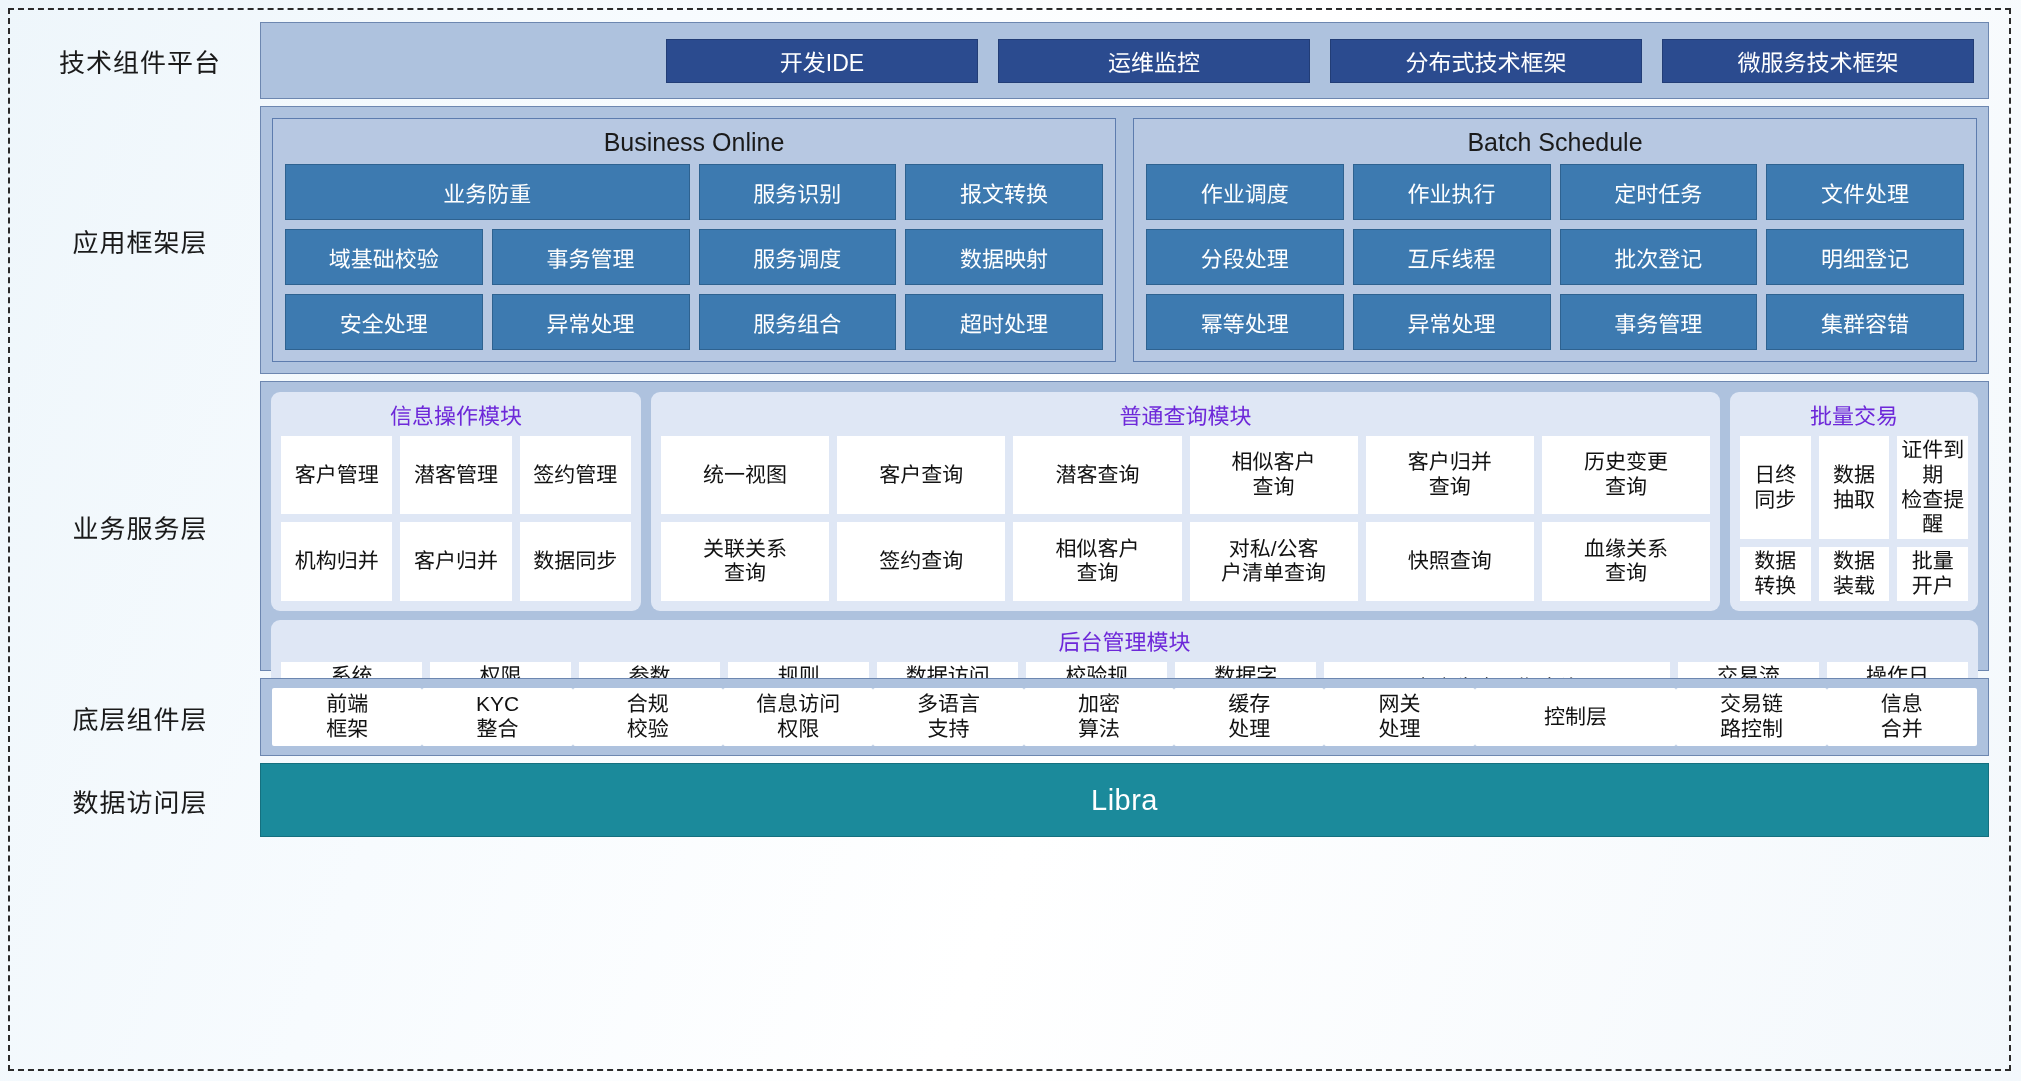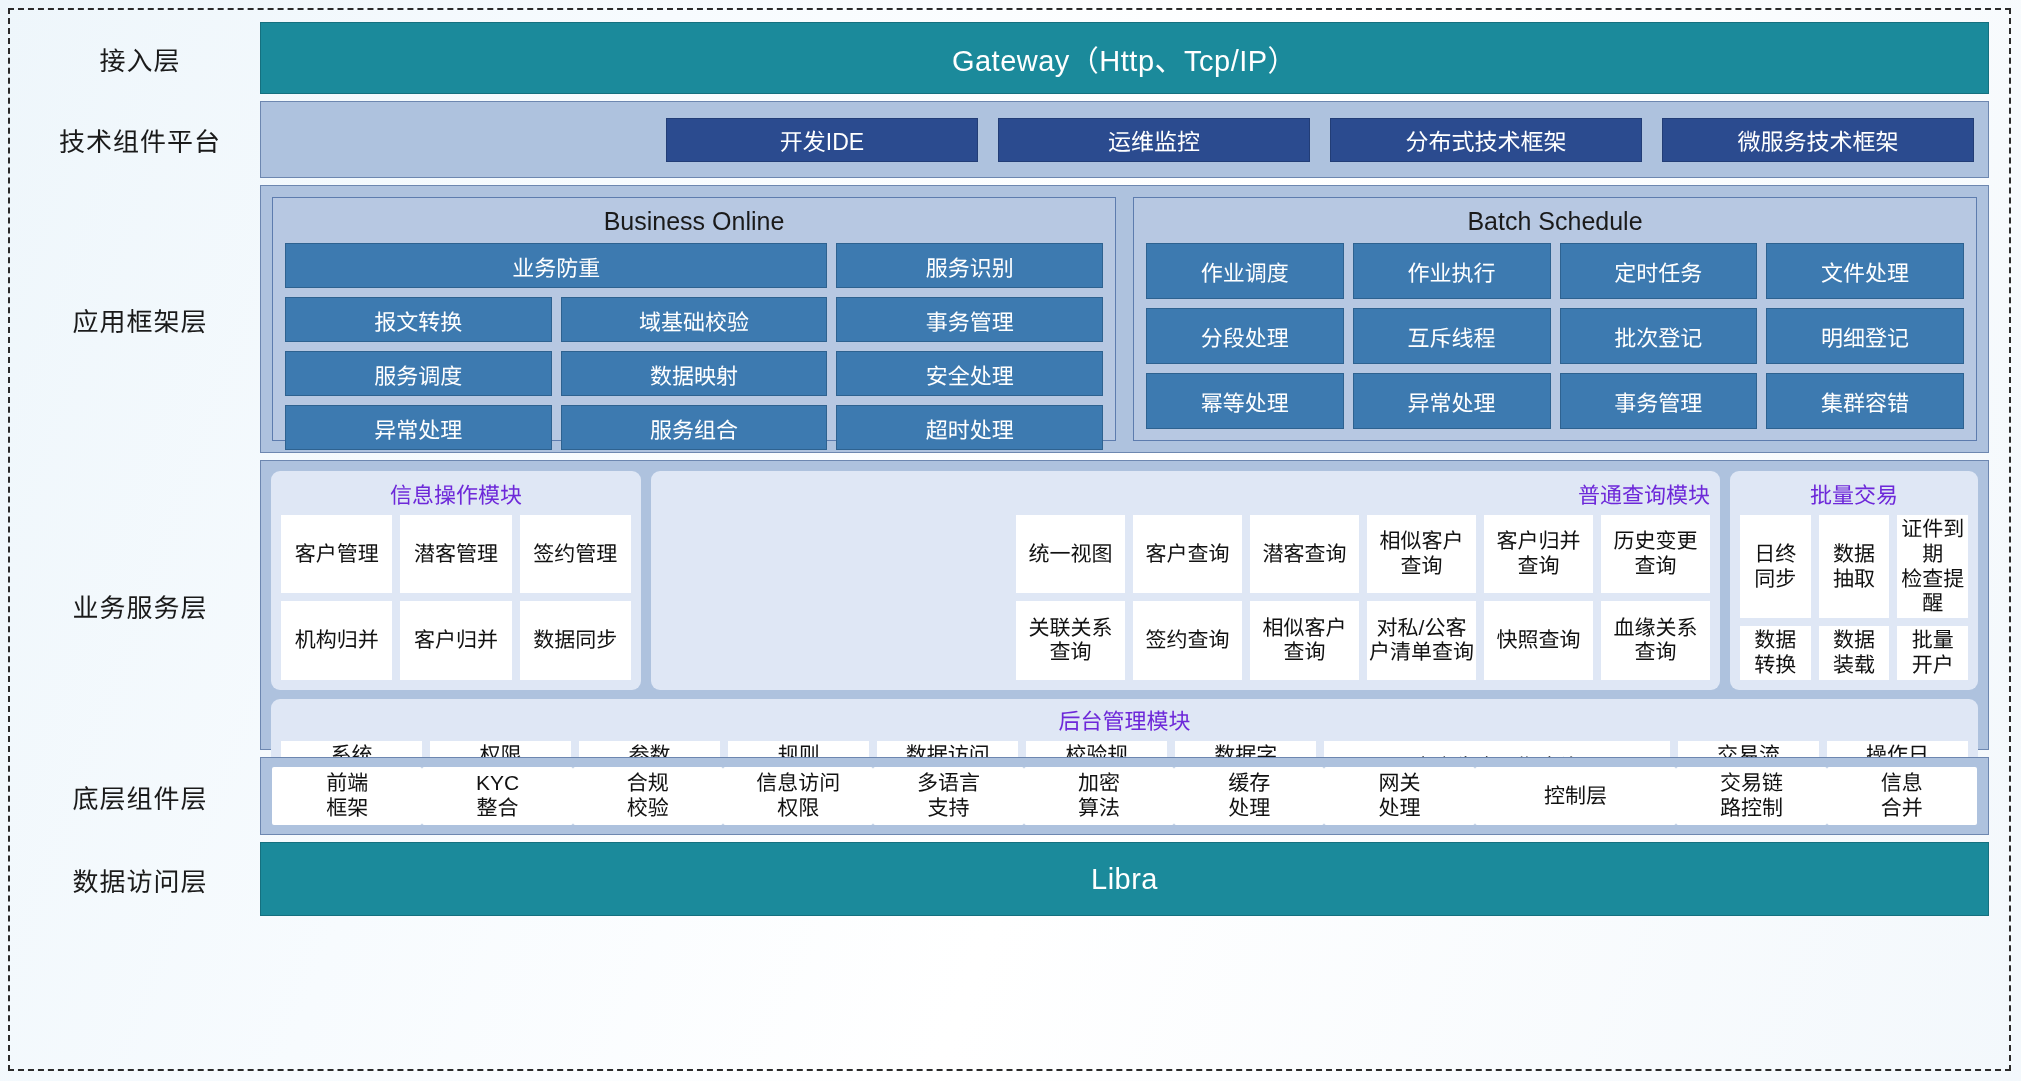--- a/index.html
+++ b/index.html
@@ -120,21 +120,21 @@
     text-align: center;
     font-size: 25px;
     color: #1a1a1a;
     padding: 2px 0 7px 0;
   }
   .fw-grid {
     flex: 1;
     display: grid;
     gap: 9px;
   }
-  .fw-grid.bo { grid-template-columns: repeat(3, 1fr); }
+  .fw-grid.bo { grid-template-columns: repeat(4, 1fr); }
   .fw-grid.bs { grid-template-columns: repeat(4, 1fr); }
   .fw-chip {
     background: #3d7ab0;
     border: 1px solid #2e6290;
     color: #ffffff;
     display: flex;
     align-items: center;
     justify-content: center;
     font-size: 22px;
     min-height: 43px;
@@ -185,21 +185,21 @@
     text-align: center;
     font-size: 21px;
     color: #111111;
     line-height: 1.18;
     padding: 2px;
     box-sizing: border-box;
     white-space: pre-line;
   }
   .mod-info { flex: 0 0 370px; }
   .mod-info .mod-grid { grid-template-columns: repeat(3, 1fr); }
-  .mod-query { flex: 1; align-items: flex-end; }
+  .mod-query { flex: 1; }
   .mod-query .mod-grid { grid-template-columns: repeat(6, 1fr); }
   .mod-batch { flex: 0 0 248px; }
   .mod-batch .mod-grid { grid-template-columns: repeat(3, 1fr); }
 
   .mod-admin {
     flex: 0 0 92px;
     padding: 2px 10px 8px 10px;
   }
   .mod-admin .mod-grid {
     grid-template-columns: 1fr 1fr 1fr 1fr 1fr 1fr 1fr 2.45fr 1fr 1fr;
@@ -222,26 +222,20 @@
   .bottom-panel .cell.wide { flex: 1.35; }
 </style>
 </head>
 <body>
 
 <div id="canvas">
   <div class="outer-dash"></div>
 
   <div class="layout">
 
-    <div class="row row-access">
-      <div class="row-label">接入层</div>
-      <div class="row-body">
-        <div class="teal-bar">Gateway（Http、Tcp/IP）</div>
-      </div>
-    </div>
 
     <div class="row row-tech">
       <div class="row-label">技术组件平台</div>
       <div class="row-body">
         <div class="tech-panel">
           <div class="tech-chip">开发IDE</div>
           <div class="tech-chip">运维监控</div>
           <div class="tech-chip">分布式技术框架</div>
           <div class="tech-chip">微服务技术框架</div>
         </div>

